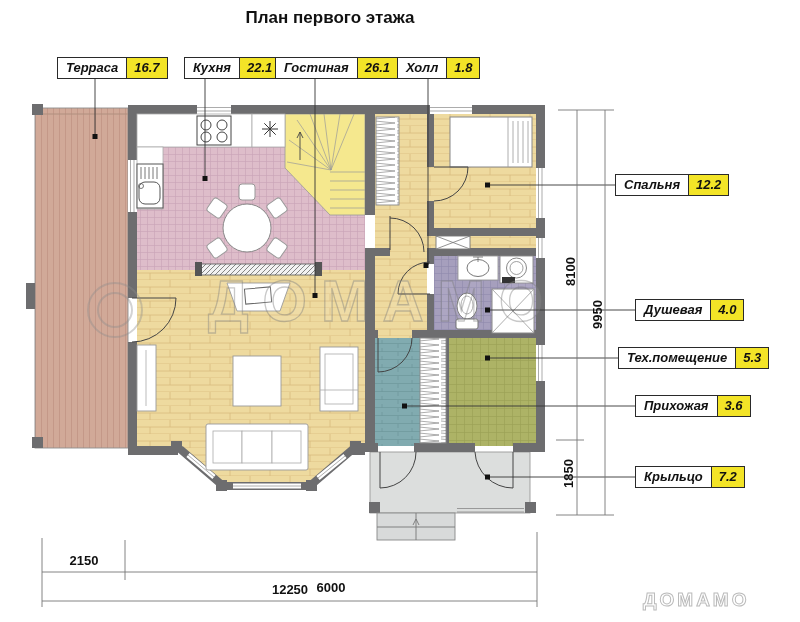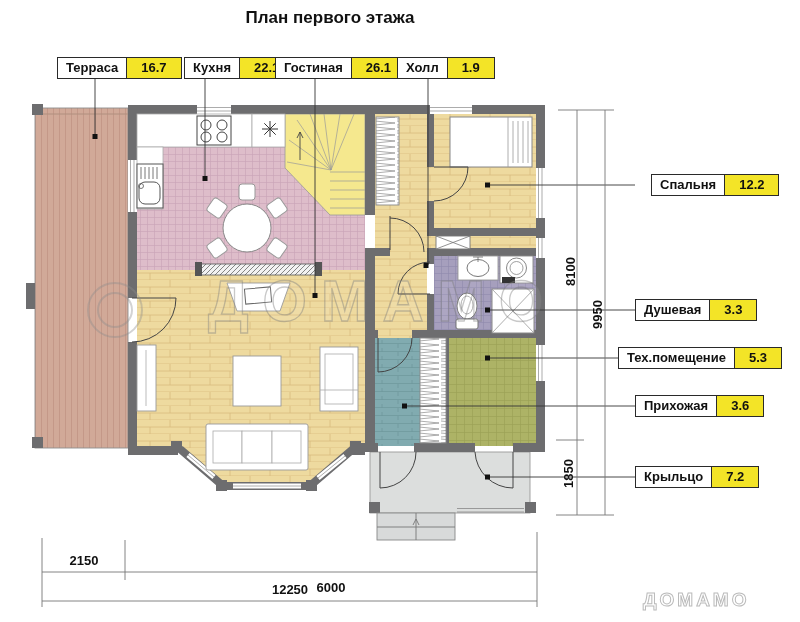--- a/index.html
+++ b/index.html
@@ -1,23 +1,23 @@
 <!DOCTYPE html>
 <html><head>
 <meta charset="utf-8">
 <style>
   html,body{margin:0;padding:0;background:#fff;}
   #stage{position:relative;width:800px;height:622px;background:#fff;overflow:hidden;
          font-family:"Liberation Sans",sans-serif;}
   #plan-svg{position:absolute;left:0;top:0;}
   .title{position:absolute;left:130px;top:8px;width:400px;text-align:center;
          font-size:17px;font-weight:bold;color:#111;}
-  .lbl{position:absolute;display:flex;align-items:stretch;font-size:13px;font-weight:bold;color:#111;}
+  .lbl{position:absolute;display:flex;align-items:stretch;font-size:13px;font-weight:bold;color:#111;font-style:italic;}
   .lbl .nm{background:#fff;border:1px solid #2a2a2a;padding:2px 8px 3px;white-space:nowrap;}
-  .lbl .ar{background:#f3e427;border:1px solid #2a2a2a;border-left:none;padding:2px 14px 3px;white-space:nowrap;}
+  .lbl .ar{background:#f3e427;border:1px solid #2a2a2a;border-left:none;padding:2px 7px 3px;white-space:nowrap;}
   .dim{position:absolute;font-size:13px;font-weight:bold;color:#111;width:60px;text-align:center;}
   .dim.v{transform:rotate(-90deg);}
   .wm-center{position:absolute;left:208px;top:268px;font-size:57px;font-weight:bold;
              letter-spacing:14px;color:rgba(255,255,255,0.08);
              -webkit-text-stroke:1.3px rgba(125,125,125,0.42);white-space:nowrap;}
   .wm-corner{position:absolute;left:643px;top:589px;font-size:19px;font-weight:bold;
              letter-spacing:3px;color:rgba(255,255,255,0.05);
              -webkit-text-stroke:1px rgba(140,140,140,0.6);white-space:nowrap;}
 </style>
 </head>
@@ -319,30 +319,30 @@
 <div class="lbl" style="left:184px;top:57px">
   <span class="nm">Кухня</span>
   <span class="ar">22.1</span>
 </div>
 <div class="lbl" style="left:275px;top:57px">
   <span class="nm">Гостиная</span>
   <span class="ar">26.1</span>
 </div>
 <div class="lbl" style="left:397px;top:57px">
   <span class="nm">Холл</span>
-  <span class="ar">1.9</span>
-</div>
-
-<div class="lbl" style="left:651px;top:174px">
+  <span class="ar">1.8</span>
+</div>
+
+<div class="lbl" style="left:615px;top:174px">
   <span class="nm">Спальня</span>
   <span class="ar">12.2</span>
 </div>
 <div class="lbl" style="left:635px;top:299px">
   <span class="nm">Душевая</span>
-  <span class="ar">3.3</span>
+  <span class="ar">4.0</span>
 </div>
 <div class="lbl" style="left:618px;top:347px">
   <span class="nm">Тех.помещение</span>
   <span class="ar">5.3</span>
 </div>
 <div class="lbl" style="left:635px;top:395px">
   <span class="nm">Прихожая</span>
   <span class="ar">3.6</span>
 </div>
 <div class="lbl" style="left:635px;top:466px">

